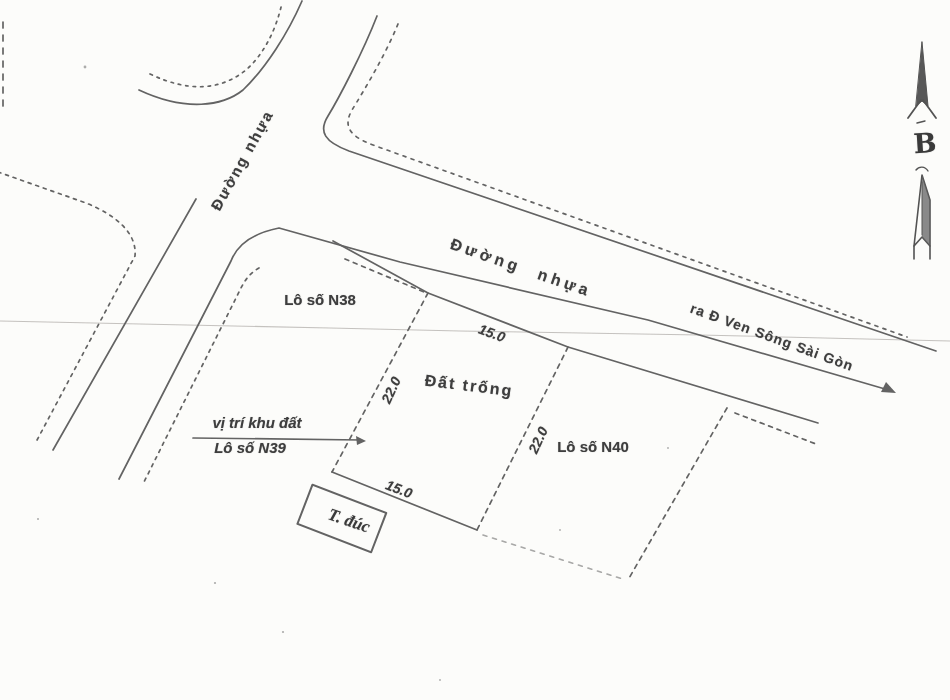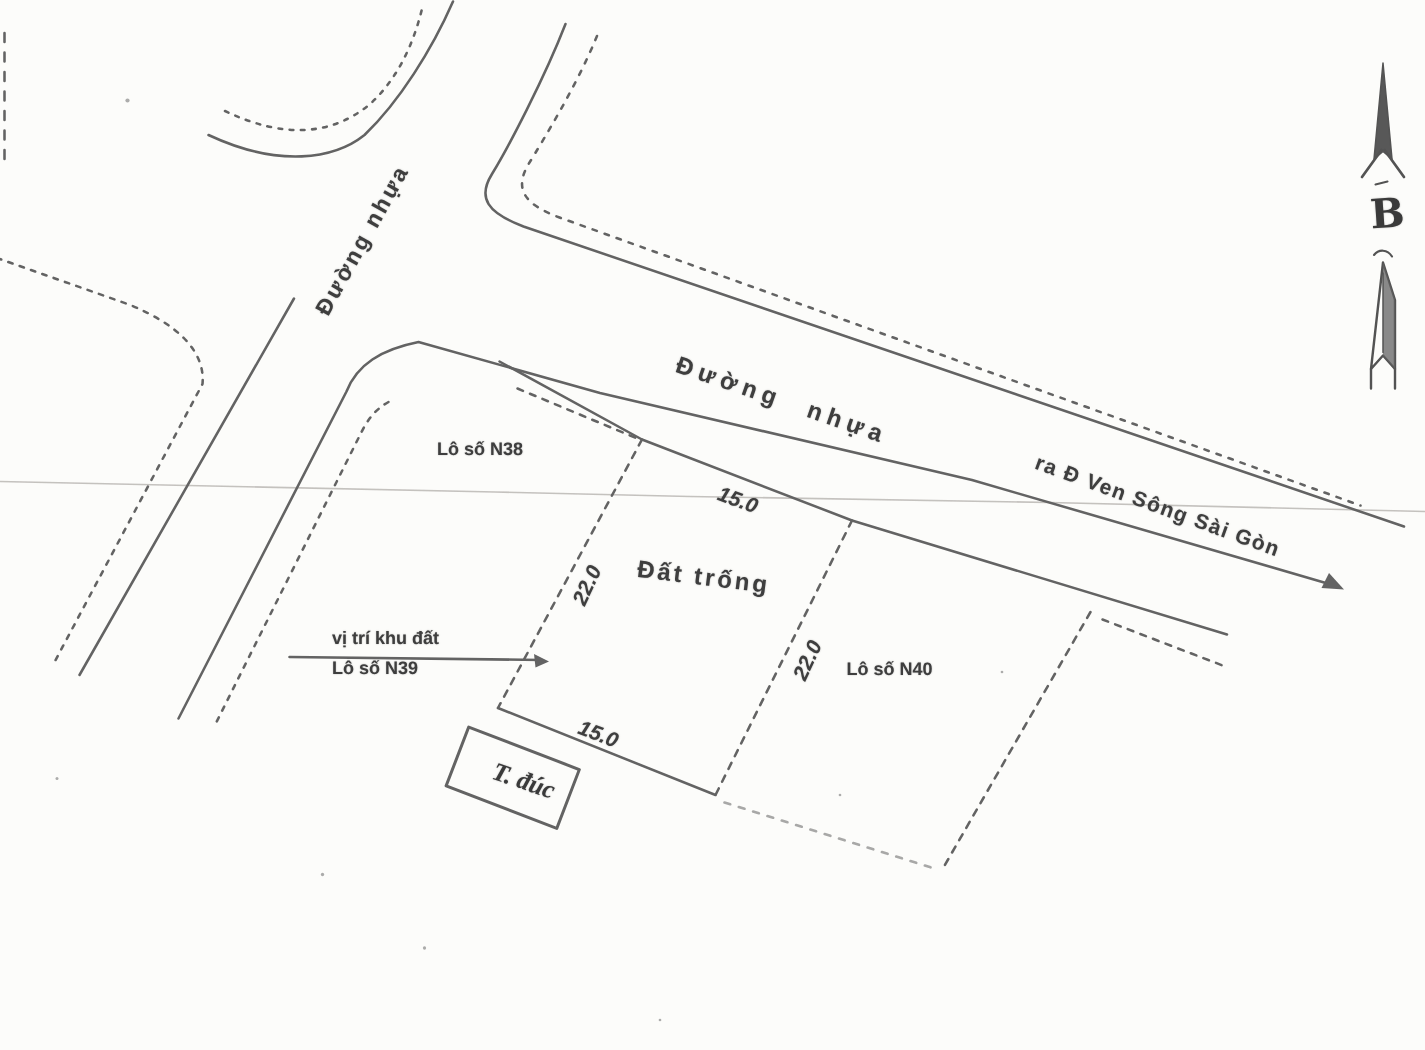--- a/index.html
+++ b/index.html
@@ -5,33 +5,33 @@
   html,body{margin:0;padding:0;}
   body{
     width:950px;height:700px;position:relative;overflow:hidden;
     background:#fcfcfa;
     font-family:"Liberation Sans",sans-serif;
   }
   .sheet{position:absolute;inset:0;filter:blur(0.25px);}
   svg{position:absolute;left:0;top:0;}
   .label{
     position:absolute;white-space:nowrap;
-    font-weight:bold;font-size:12px;color:#3e3e3e;
+    font-weight:bold;font-size:15px;color:#3e3e3e;
     text-shadow:0 0 1px rgba(60,60,60,.45);
     transform-origin:center center;
   }
   
   #lbl-road-left {left:242px;top:160px;transform:translate(-50%,-50%) rotate(-61deg);letter-spacing:2px;font-size:15px;}
   #lbl-road-main {left:521px;top:268px;transform:translate(-50%,-50%) rotate(19deg);letter-spacing:4px;word-spacing:10px;font-size:16px;}
   #lbl-direction {left:772px;top:337px;transform:translate(-50%,-50%) rotate(20deg);letter-spacing:1px;font-size:14px;}
   
   #lbl-n38 {left:320px;top:299px;transform:translate(-50%,-50%);}
   #lbl-n40 {left:593px;top:446px;transform:translate(-50%,-50%);}
   #lbl-dat-trong {left:469px;top:386px;transform:translate(-50%,-50%) rotate(7deg);font-size:16px;letter-spacing:2px;}
-  #lbl-n39 {left:257px;top:436px;transform:translate(-50%,-50%);text-align:center;line-height:1.65;}
+  #lbl-n39 {left:257px;top:436px;transform:translate(-50%,-50%);text-align:center;line-height:1.65;font-style:italic;}
   #lbl-n39 .l2{display:block;margin-left:-14px;}
   
   .dim{font-style:italic;font-size:14px;}
   #dim-front {left:492px;top:333px;transform:translate(-50%,-50%) rotate(20deg);}
   #dim-back  {left:399px;top:489px;transform:translate(-50%,-50%) rotate(21deg);}
   #dim-left  {left:391px;top:390px;transform:translate(-50%,-50%) rotate(-65deg);}
   #dim-right {left:538px;top:440px;transform:translate(-50%,-50%) rotate(-65deg);}
   
   #lbl-tduc{left:349px;top:521px;transform:translate(-50%,-50%) rotate(19deg);
     font-family:"Liberation Serif",serif;font-style:italic;font-size:17px;color:#3a3a3a;}

